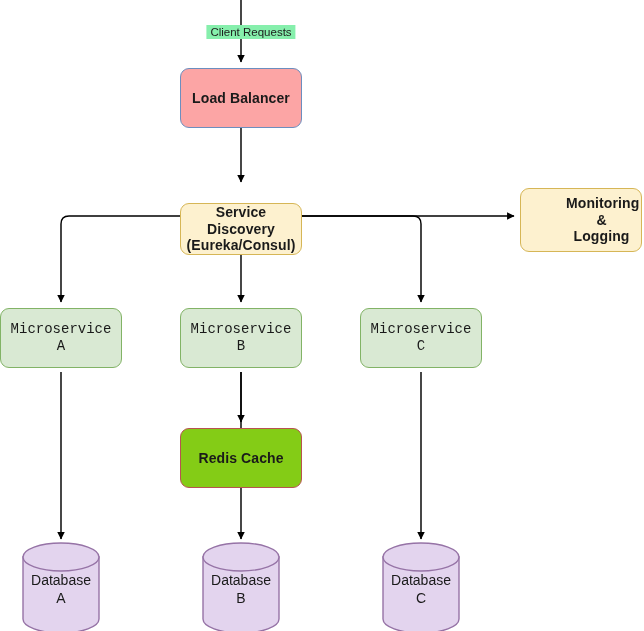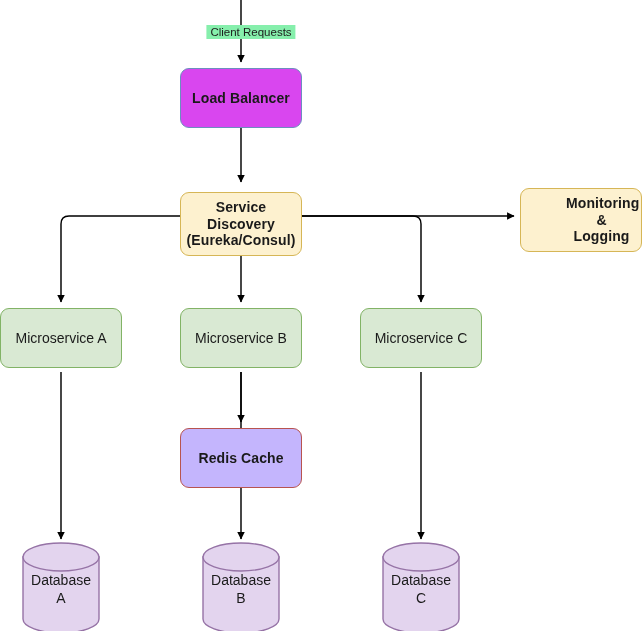--- a/index.html
+++ b/index.html
@@ -41,26 +41,26 @@
     line-height: 1.18;
   }
   .node .node-label {
     display: block;
     width: 100%;
     white-space: pre-line;
     padding: 0 4px;
     box-sizing: border-box;
   }
   .node.bold { font-weight: bold; font-size: 14px; letter-spacing: .1px; }
-  .node.plain { font-weight: normal; font-size: 14px; }
+  .node.plain { font-weight: normal; font-size: 14px; font-family: Liberation Mono, monospace; }
 
-  .n-blue   { background: #d946ef; border-color: #6c8ebf; }
+  .n-blue   { background: #fca5a5; border-color: #6c8ebf; }
   .n-cream  { background: #fdf1cf; border-color: #d6b656; }
   .n-green  { background: #d9e9d3; border-color: #82b366; }
-  .n-pink   { background: #c4b5fd; border-color: #b85450; }
+  .n-pink   { background: #84cc16; border-color: #b85450; }
 
   
   .cyl {
     position: absolute;
     box-sizing: border-box;
   }
   .cyl .cyl-body {
     position: absolute;
     left: 0; top: 0;
     width: 100%; height: 100%;
@@ -126,21 +126,21 @@
       <path d="M 421 372 L 421 539" marker-end="url(#arrow)"></path>
     </g>
   </svg>
 
   <div class="edge-caption" style="left:251px; top:25px;">Client Requests</div>
 
   <div class="node n-blue bold" style="left:180px; top:68px; width:122px; height:60px;">
     <span class="node-label">Load Balancer</span>
   </div>
 
-  <div class="node n-cream bold" style="left:180px; top:192px; width:122px; height:64px;">
+  <div class="node n-cream bold" style="left:180px; top:203px; width:122px; height:52px;">
     <span class="node-label">Service
 Discovery
 (Eureka/Consul)</span>
   </div>
 
   <div class="node n-cream bold" style="left:520px; top:188px; width:122px; height:64px;padding-left:41px;">
     <span class="node-label">Monitoring &amp;
 Logging</span>
   </div>
 

